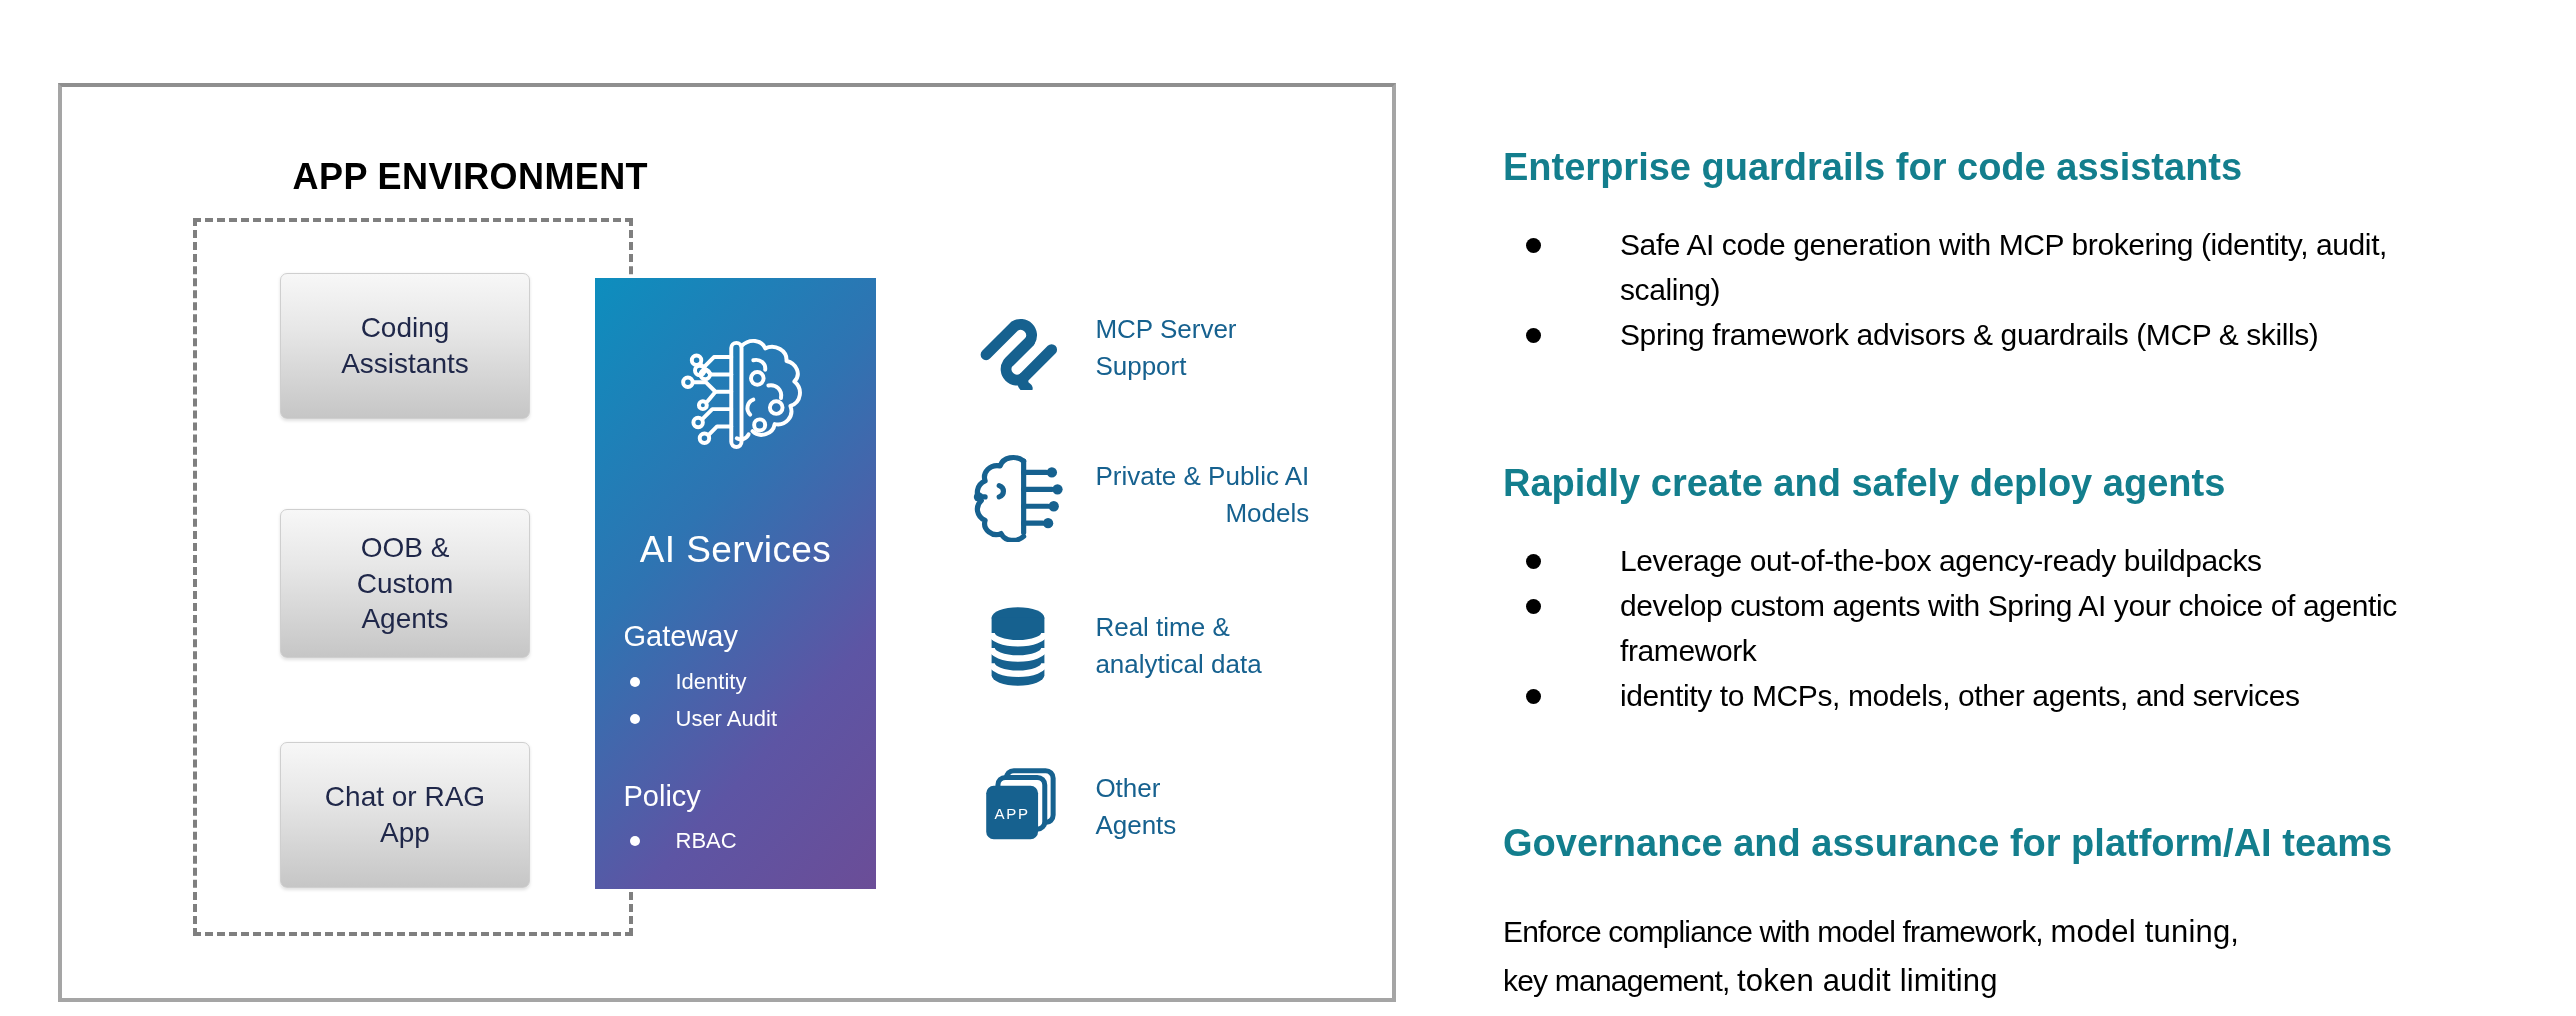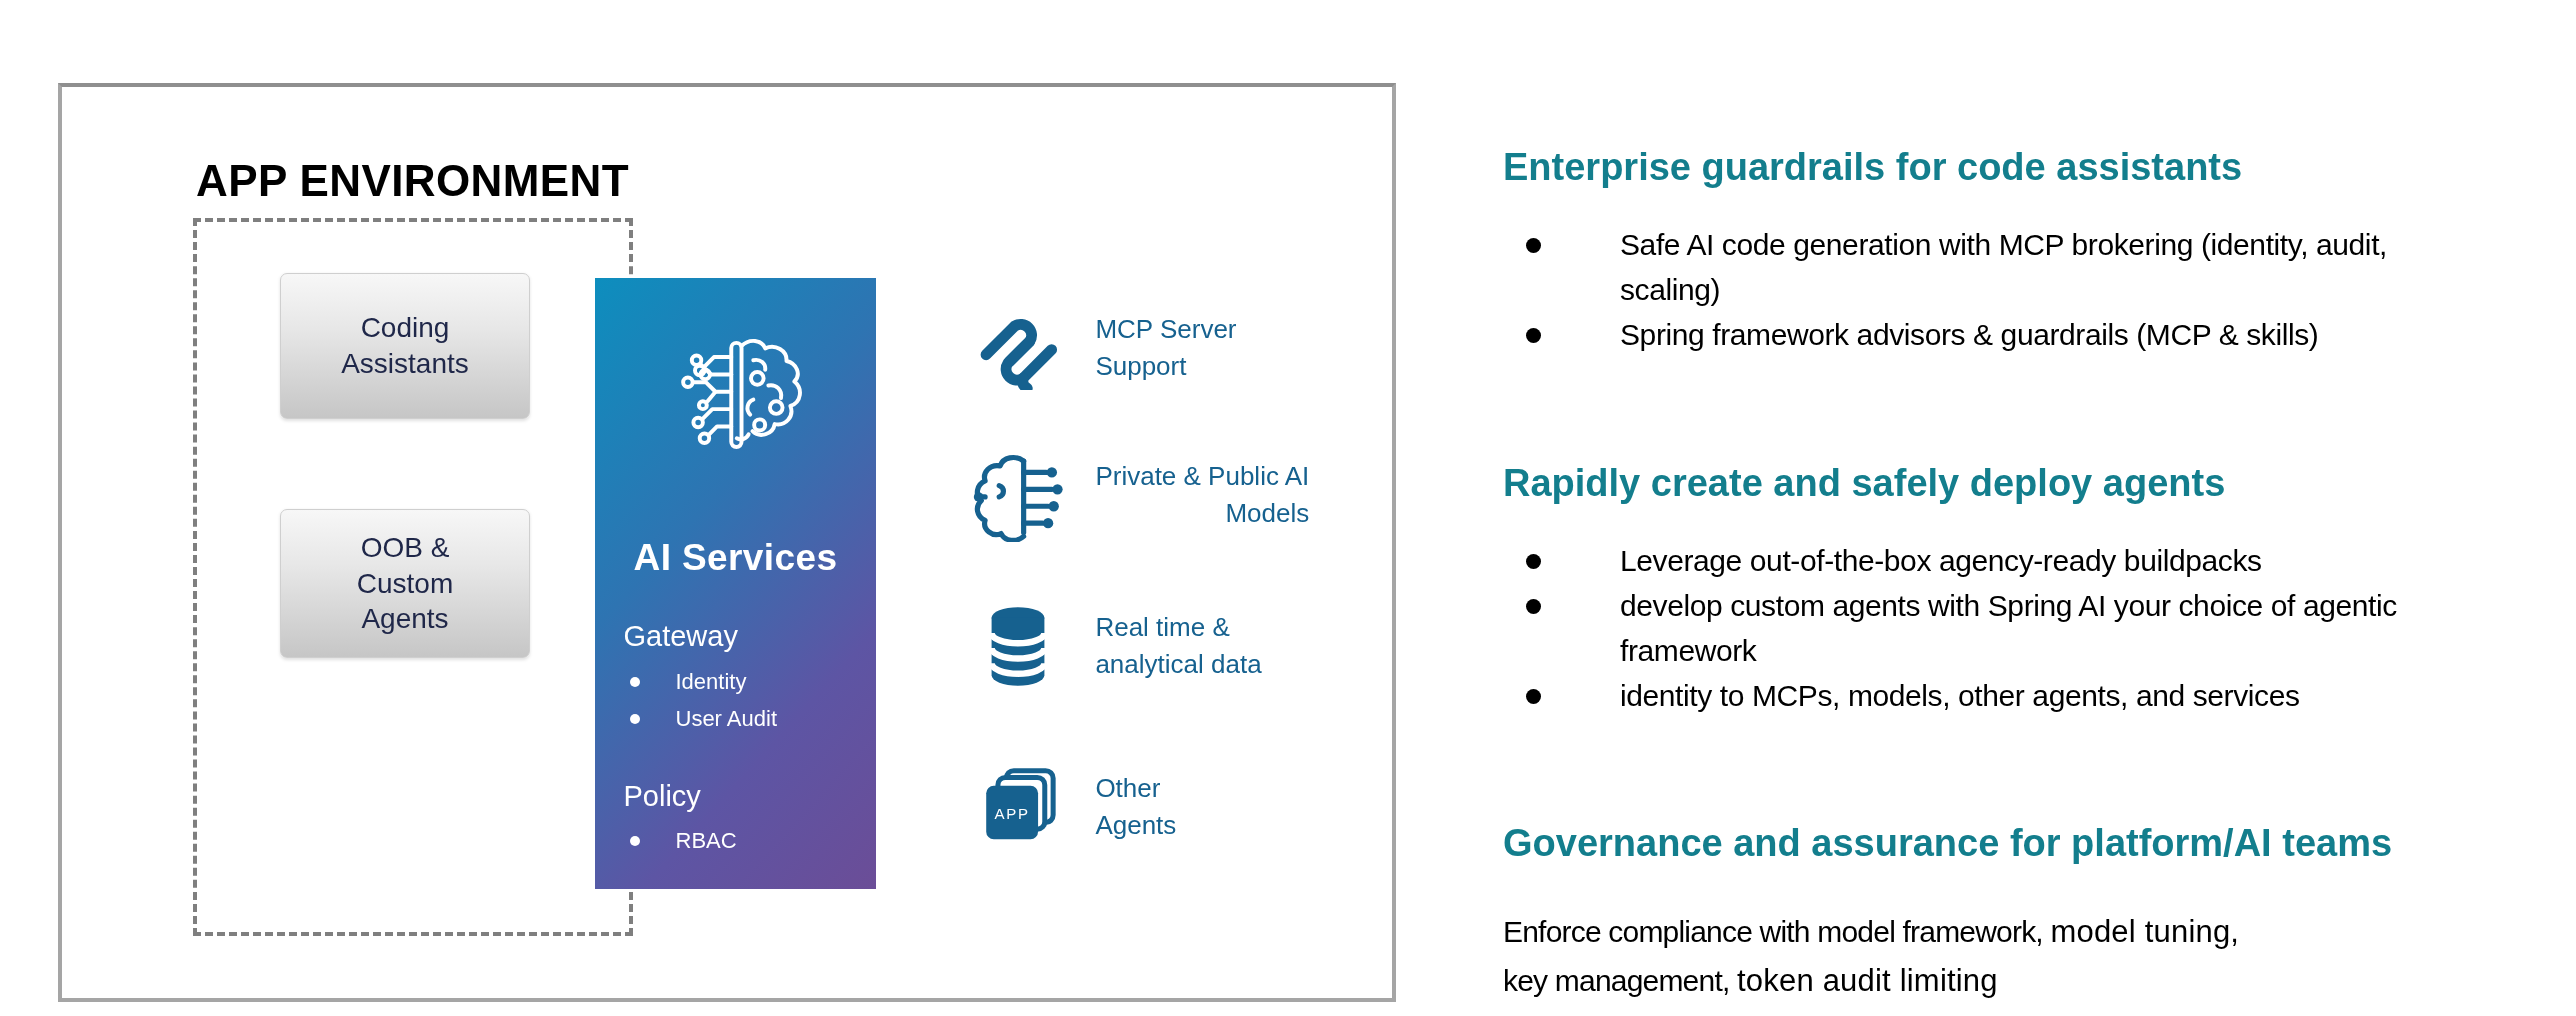--- a/index.html
+++ b/index.html
@@ -1,37 +1,37 @@
 <!DOCTYPE html>
 <html style="font-size:13.4px"><head>
 <meta charset="utf-8">
 <style>
   html,body{margin:0;padding:0;background:#ffffff;}
   body{width:2576px;height:1017px;position:relative;font-family:"Liberation Sans",sans-serif;color:#000;}
   .stage{position:absolute;inset:0;overflow:hidden;}
 
   
   .diagram-card{position:absolute;left:58px;top:83px;width:1330px;height:911px;background:#fff;border:4.2px solid #a5a5a5;border-top-color:#8f8f8f;}
-  .app-env-title{position:absolute;left:134px;top:69px;width:452px;text-align:left;font-size:44px;font-weight:bold;color:#000;letter-spacing:0.4px;}
+  .app-env-title{position:absolute;left:134px;top:69px;width:452px;text-align:right;font-size:36px;font-weight:bold;color:#000;letter-spacing:0.4px;}
   .dashed-zone{position:absolute;left:131px;top:131px;width:432px;height:710px;border:4.2px dashed #7f7f7f;z-index:1;}
 
   .gray-box{position:absolute;left:218px;width:248px;border-radius:7px;z-index:2;
     background:linear-gradient(180deg,#f7f7f7 0%,#e7e7e7 38%,#c6c6c6 100%);
     border:1.7px solid #cfcfcf;box-shadow:0 1.7px 3.3px rgba(0,0,0,.12);
     display:flex;align-items:center;justify-content:center;text-align:center;}
   .gray-box .box-label{font-size:28px;line-height:1.28;color:#1f2749;white-space:pre-line;}
   .box-1{top:186px;height:144px;}
   .box-2{top:422px;height:147px;}
   .box-3{top:655px;height:144px;}
 
   
   .ai-panel{position:absolute;left:533px;top:191px;width:281px;height:611px;z-index:3;
     background:linear-gradient(132deg,#0d8ebe 0%,#2e74b2 38%,#5d55a4 72%,#6b4d97 100%);}
   .brain-icon{position:absolute;left:70px;top:55px;width:142px;height:127px;}
-  .ai-title{position:absolute;left:0;top:259px;width:100%;text-align:center;color:#fff;font-size:37px;letter-spacing:0.4px;font-weight:bold;}
+  .ai-title{position:absolute;left:0;top:251px;width:100%;text-align:center;color:#fff;font-size:37px;letter-spacing:0.4px;}
   .panel-heading{position:absolute;left:28.5px;color:#fff;font-size:29px;}
   .ph-gateway{top:342px;}
   .ph-policy{top:502px;}
   .panel-list{position:absolute;left:28.5px;margin:0;padding:0;list-style:none;}
   .pl-gateway{top:385px;}
   .pl-policy{top:544px;}
   .panel-list li{position:relative;padding-left:52px;color:#fff;font-size:22px;line-height:37px;}
   .panel-list li::before{content:"";position:absolute;left:6.7px;top:14.2px;width:10px;height:10px;border-radius:50%;background:#fff;}
 
   
@@ -65,20 +65,24 @@
     <div class="dashed-zone"></div>
 
     <div class="gray-box box-1">
       <span class="box-label">Coding
 Assistants</span>
     </div>
     <div class="gray-box box-2">
       <span class="box-label">OOB &amp;
 Custom
 Agents</span>
+    </div>
+    <div class="gray-box box-3">
+      <span class="box-label">Chat or RAG
+App</span>
     </div>
 
     <div class="ai-panel">
       <svg class="brain-icon" viewBox="0 0 180 160" fill="none" stroke="#ffffff" stroke-width="5" stroke-linecap="round" stroke-linejoin="round">
 
         <rect x="84" y="12" width="13" height="132" rx="6.5"></rect>
 
         <path d="M97 16 c10 -10 26 -8 30 3 c13 -6 28 3 27 16 c13 3 19 17 10 26 c11 9 9 26 -5 31 c5 13 -6 26 -20 23 c-2 13 -19 18 -28 9"></path>
         <path d="M112 34 c9 -2 16 4 15 12"></path>
         <circle cx="117" cy="57" r="8"></circle>

